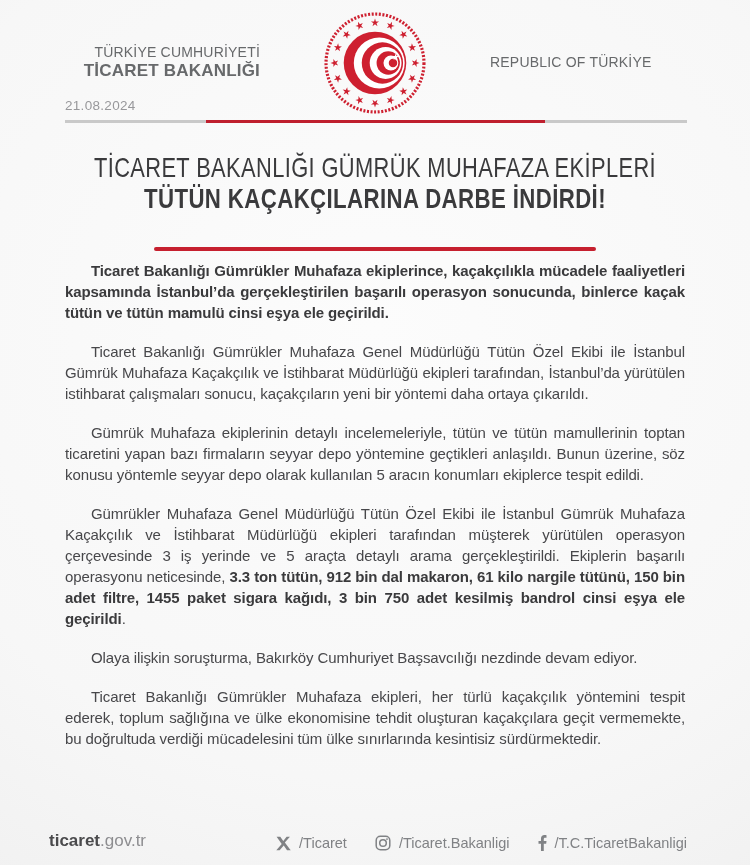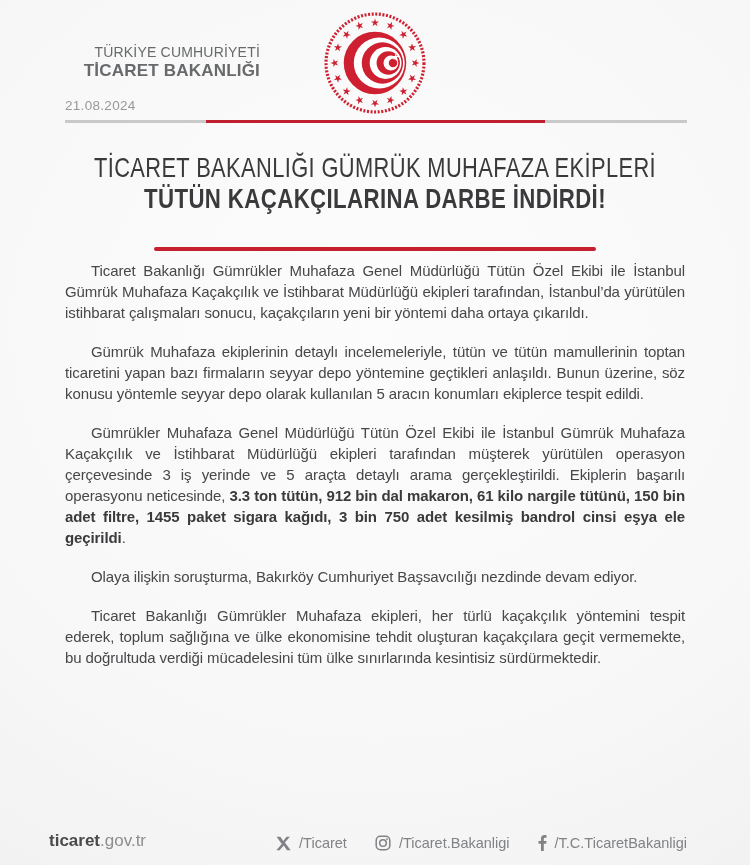--- a/index.html
+++ b/index.html
@@ -103,37 +103,39 @@
         <circle cx="57" cy="50" r="19.5" fill="#ce2030"></circle>
         <circle cx="60" cy="50" r="15" fill="#ffffff"></circle>
         <circle cx="62.5" cy="50" r="11" fill="#ce2030"></circle>
         <circle cx="65" cy="50" r="7" fill="#ffffff"></circle>
         <circle cx="67" cy="50" r="4" fill="#ce2030"></circle>
         <use href="#stw" transform="translate(69.5,44.5) scale(0.85)"></use>
       </svg>
     </div>
 
     <div class="mh-block mh-right">
+      <div class="mh-small">REPUBLIC OF TÜRKİYE</div>
     </div>
   </div>
 
   <div class="dateline">21.08.2024</div>
   <div class="divider">
     <div class="seg-gray"></div>
     <div class="seg-red"></div>
     <div class="seg-gray2"></div>
   </div>
 
   <div class="headline">
     <div class="hl1">TİCARET BAKANLIĞI GÜMRÜK MUHAFAZA EKİPLERİ</div>
     <div class="hl2">TÜTÜN KAÇAKÇILARINA DARBE İNDİRDİ!</div>
   </div>
   <div class="red-rule"></div>
 
   <div class="article">
+    <p class="lead">Ticaret Bakanlığı Gümrükler Muhafaza ekiplerince, kaçakçılıkla mücadele faaliyetleri kapsamında İstanbul’da gerçekleştirilen başarılı operasyon sonucunda, binlerce kaçak tütün ve tütün mamulü cinsi eşya ele geçirildi.</p>
     <p>Ticaret Bakanlığı Gümrükler Muhafaza Genel Müdürlüğü Tütün Özel Ekibi ile İstanbul Gümrük Muhafaza Kaçakçılık ve İstihbarat Müdürlüğü ekipleri tarafından, İstanbul’da yürütülen istihbarat çalışmaları sonucu, kaçakçıların yeni bir yöntemi daha ortaya çıkarıldı.</p>
     <p>Gümrük Muhafaza ekiplerinin detaylı incelemeleriyle, tütün ve tütün mamullerinin toptan ticaretini yapan bazı firmaların seyyar depo yöntemine geçtikleri anlaşıldı. Bunun üzerine, söz konusu yöntemle seyyar depo olarak kullanılan 5 aracın konumları ekiplerce tespit edildi.</p>
     <p><span>Gümrükler Muhafaza Genel Müdürlüğü Tütün Özel Ekibi ile İstanbul Gümrük Muhafaza Kaçakçılık ve İstihbarat Müdürlüğü ekipleri tarafından müşterek yürütülen operasyon çerçevesinde 3 iş yerinde ve 5 araçta detaylı arama gerçekleştirildi. Ekiplerin başarılı operasyonu neticesinde, </span><strong>3.3 ton tütün, 912 bin dal makaron, 61 kilo nargile tütünü, 150 bin adet filtre, 1455 paket sigara kağıdı, 3 bin 750 adet kesilmiş bandrol cinsi eşya ele geçirildi</strong><span>.</span></p>
     <p>Olaya ilişkin soruşturma, Bakırköy Cumhuriyet Başsavcılığı nezdinde devam ediyor.</p>
     <p>Ticaret Bakanlığı Gümrükler Muhafaza ekipleri, her türlü kaçakçılık yöntemini tespit ederek, toplum sağlığına ve ülke ekonomisine tehdit oluşturan kaçakçılara geçit vermemekte, bu doğrultuda verdiği mücadelesini tüm ülke sınırlarında kesintisiz sürdürmektedir.</p>
   </div>
 
   <div class="footer">
     <a class="site" href="#"><span class="site-bold">ticaret</span><span>.gov.tr</span></a>
 

